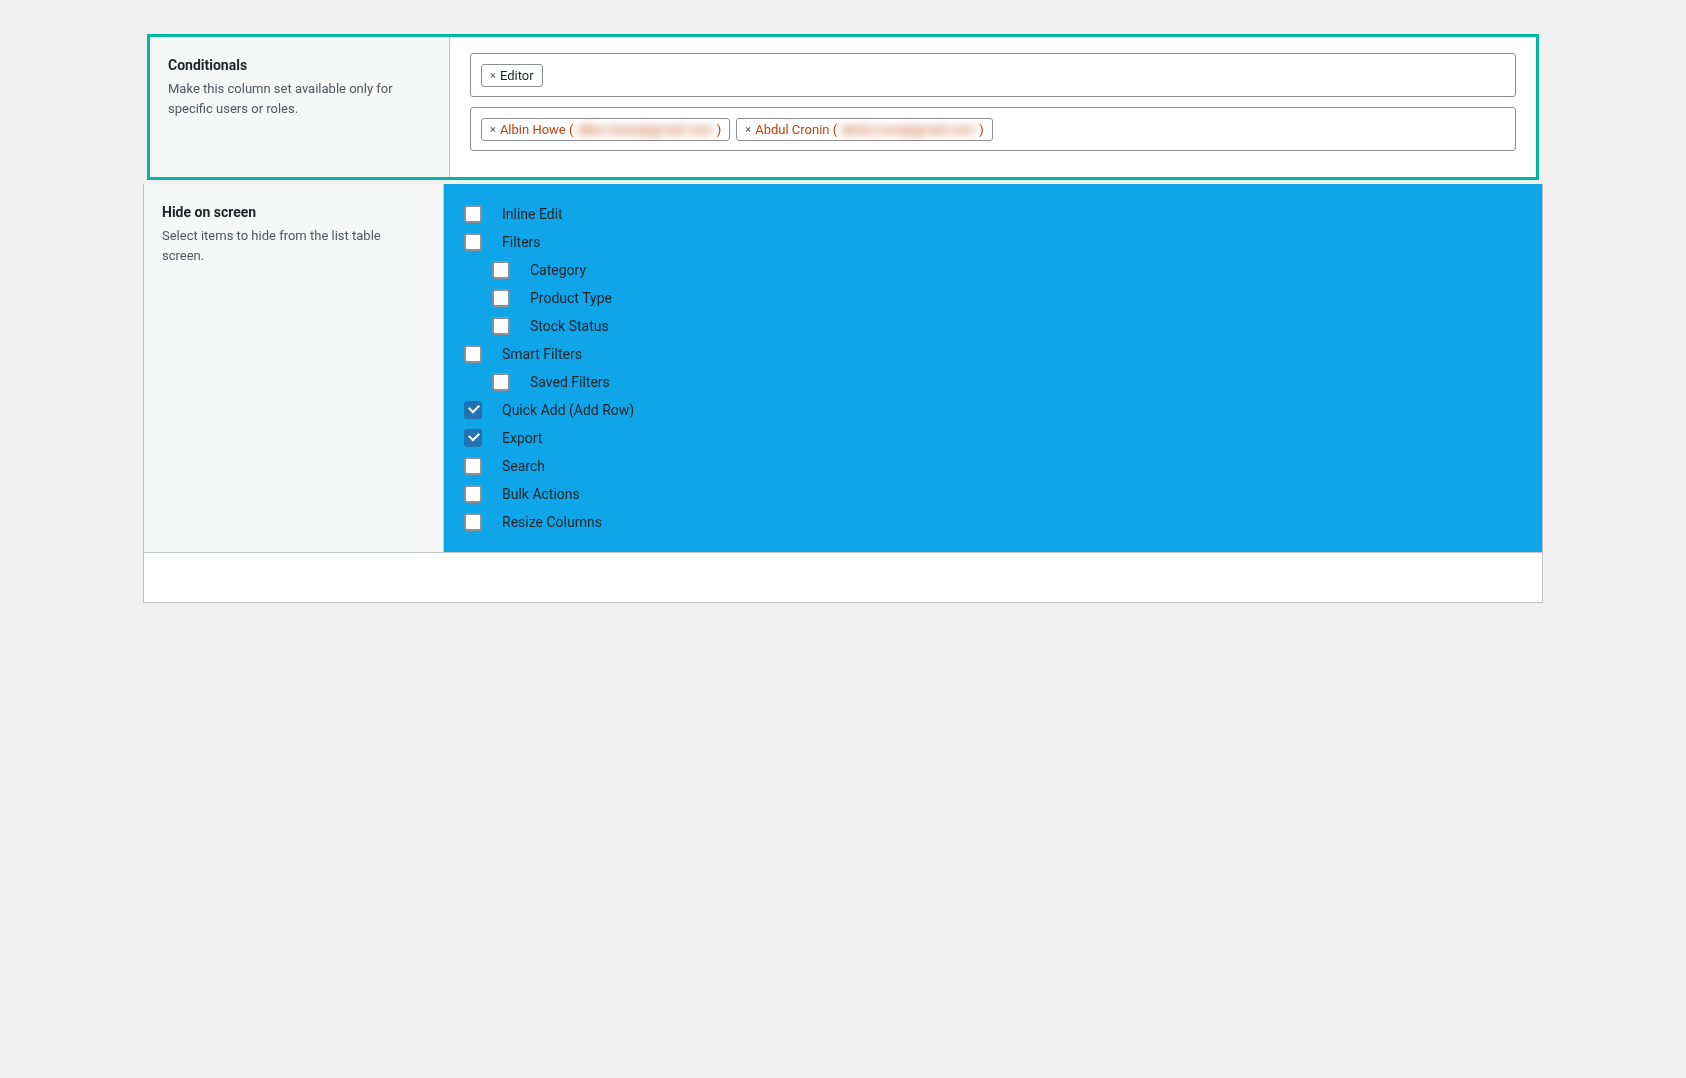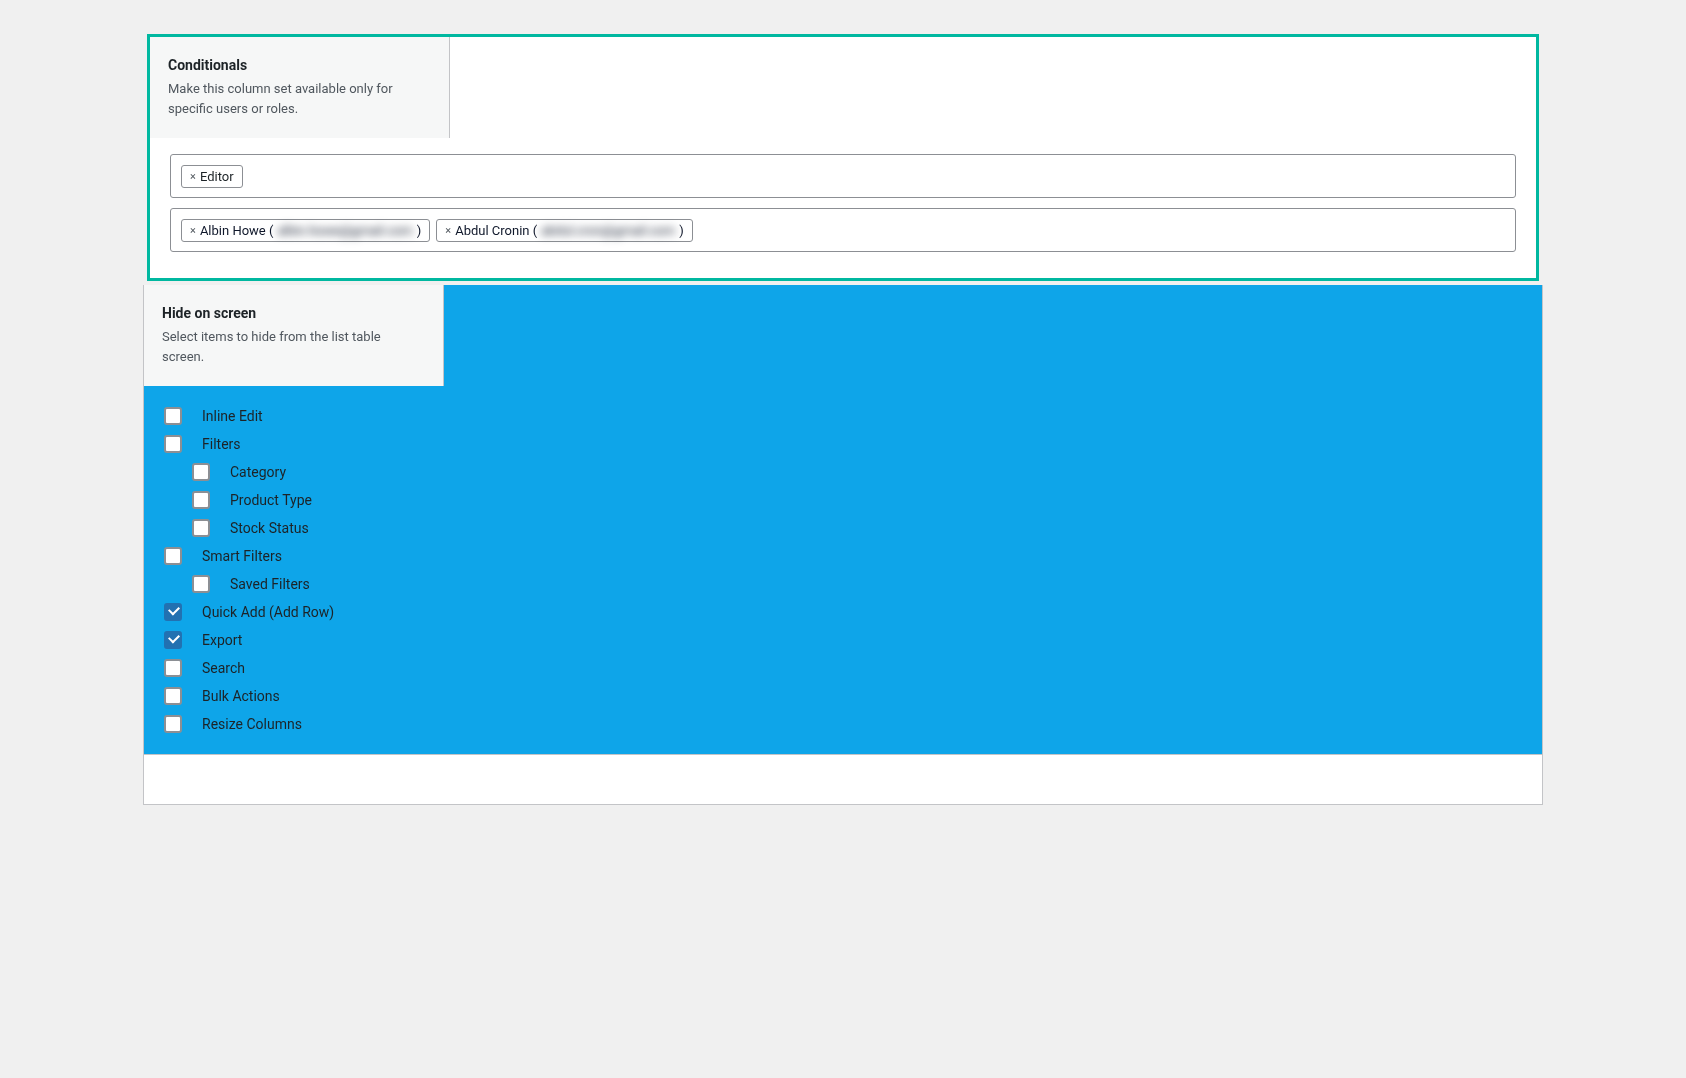--- a/index.html
+++ b/index.html
@@ -69,21 +69,21 @@
       font-size: 13px;
       color: #1d2327;
       cursor: pointer;
     }
     .tag .tag-x {
       color: #50575e;
       font-size: 11px;
       cursor: pointer;
     }
     .user-tag {
-      color: #0f172a;
+      color: #c2410c;
     }
     .blurred-text {
       filter: blur(4px);
       user-select: none;
     }
     .checkbox-list {
       list-style: none;
       padding: 0;
     }
     .checkbox-list li {
@@ -135,21 +135,20 @@
       margin: 0 auto;
     }
     .settings-heading-row {
       padding: 16px 20px;
       border-bottom: 1px solid #c3c4c7;
       background: #fff;
     }
     .row-wrapper {
       display: flex;
       width: 100%;
-      flex-direction: column;
     }
   </style>
 </head>
 <body>
 
 <div class="page-wrapper">
   <div class="outer-wrapper">
 
 
     <div style="border: 3px solid #00b8a0; margin: 4px; background:#fff;">

